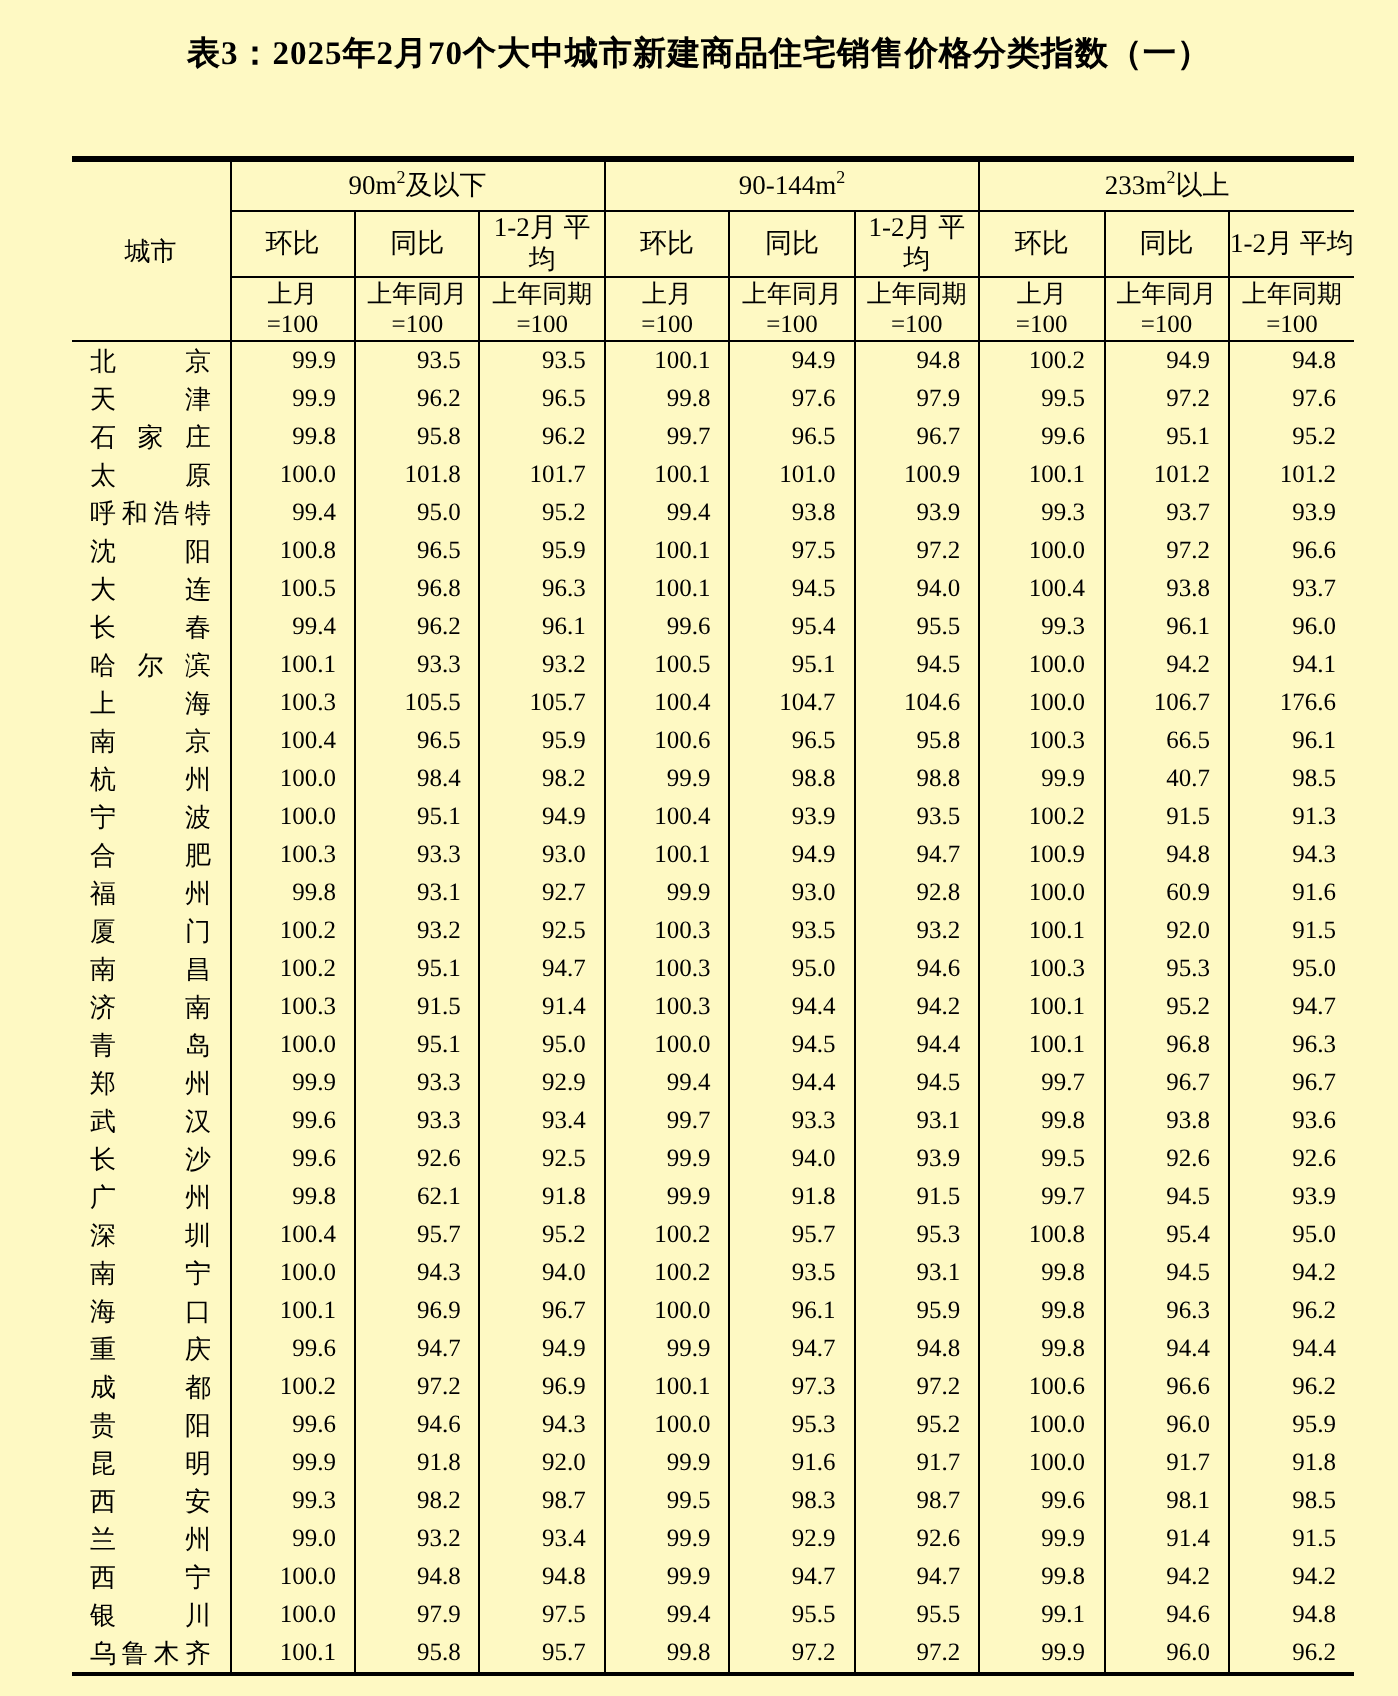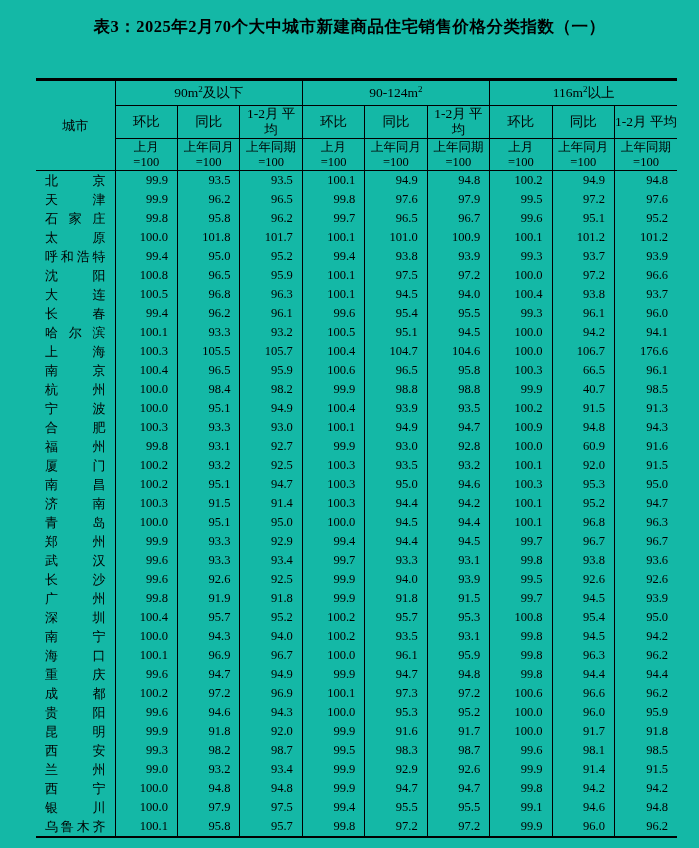--- a/index.html
+++ b/index.html
@@ -1,17 +1,17 @@
 <!DOCTYPE html>
 <html><head>
 <meta charset="utf-8">
 <style>
   html,body { margin:0; padding:0; background:#ffffff; }
   .page {
-    position:relative; width:699px; height:848px; background:#14b8a6;
+    position:relative; width:699px; height:848px; background:#fef9c3;
     font-family:"Liberation Serif","DejaVu Serif",serif; color:#000; overflow:hidden;
   }
   .title {
     padding-top:16px; text-align:center;
     font-size:16.5px; font-weight:bold; letter-spacing:0.5px;
   }
   table.idx {
     position:absolute; left:36px; top:78px; width:641px;
     border-collapse:collapse; table-layout:fixed;
     border-top:3px solid #000; border-bottom:2px solid #000;
@@ -59,22 +59,22 @@
         <col class="c-num">
         <col class="c-num">
       <col class="c-num">
         <col class="c-num">
         <col class="c-num">
     </colgroup>
     <thead>
       <tr class="group-row">
         <th rowspan="3" class="city-th">城市</th>
         <th colspan="3"><span>90m</span><sup>2</sup><span>及以下</span></th>
-        <th colspan="3"><span>90-124m</span><sup>2</sup><span></span></th>
-        <th colspan="3"><span>116m</span><sup>2</sup><span>以上</span></th>
+        <th colspan="3"><span>90-144m</span><sup>2</sup><span></span></th>
+        <th colspan="3"><span>233m</span><sup>2</sup><span>以上</span></th>
       </tr>
       <tr class="metric-row">
         <th>环比</th>
         <th>同比</th>
         <th>1-2月
 平均</th>
         <th>环比</th>
         <th>同比</th>
         <th>1-2月
 平均</th>
@@ -484,21 +484,21 @@
           <td class="num-cell">92.6</td>
         </tr>
         <tr>
           <td class="city-cell">
             <div class="city-flex">
               <span>广</span>
               <span>州</span>
             </div>
           </td>
           <td class="num-cell">99.8</td>
-          <td class="num-cell">91.9</td>
+          <td class="num-cell">62.1</td>
           <td class="num-cell">91.8</td>
           <td class="num-cell">99.9</td>
           <td class="num-cell">91.8</td>
           <td class="num-cell">91.5</td>
           <td class="num-cell">99.7</td>
           <td class="num-cell">94.5</td>
           <td class="num-cell">93.9</td>
         </tr>
         <tr>
           <td class="city-cell">

